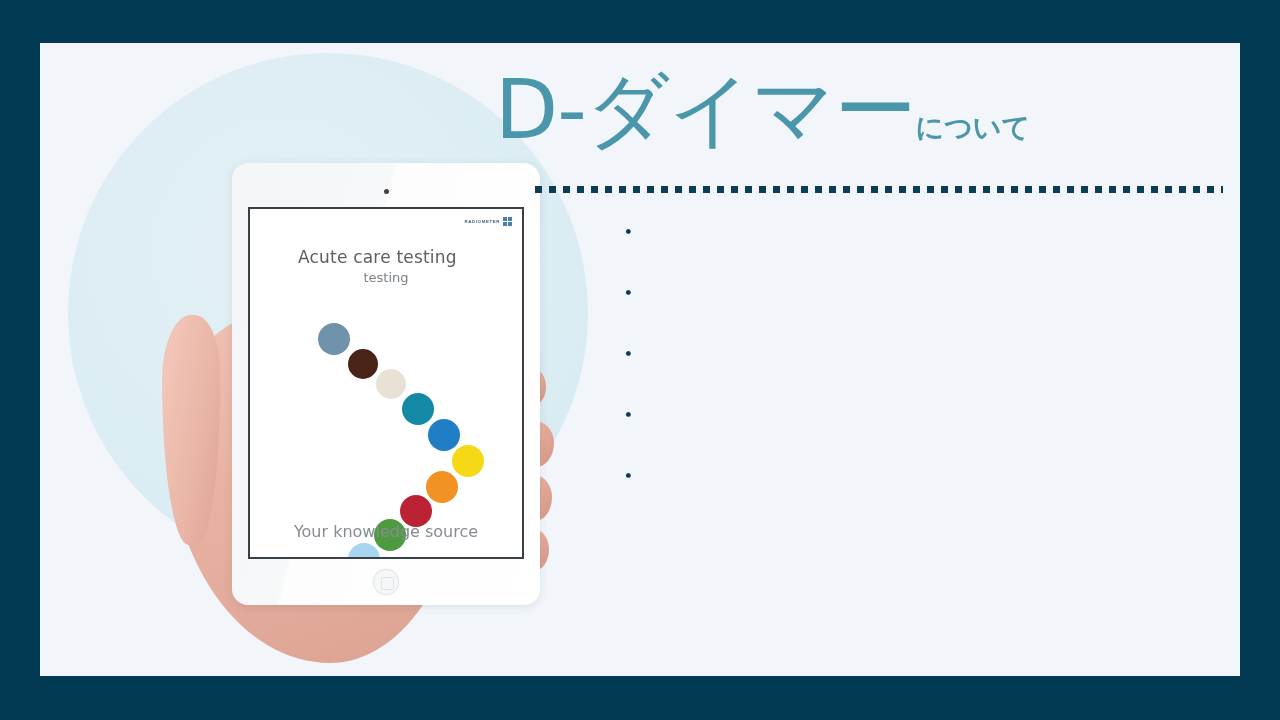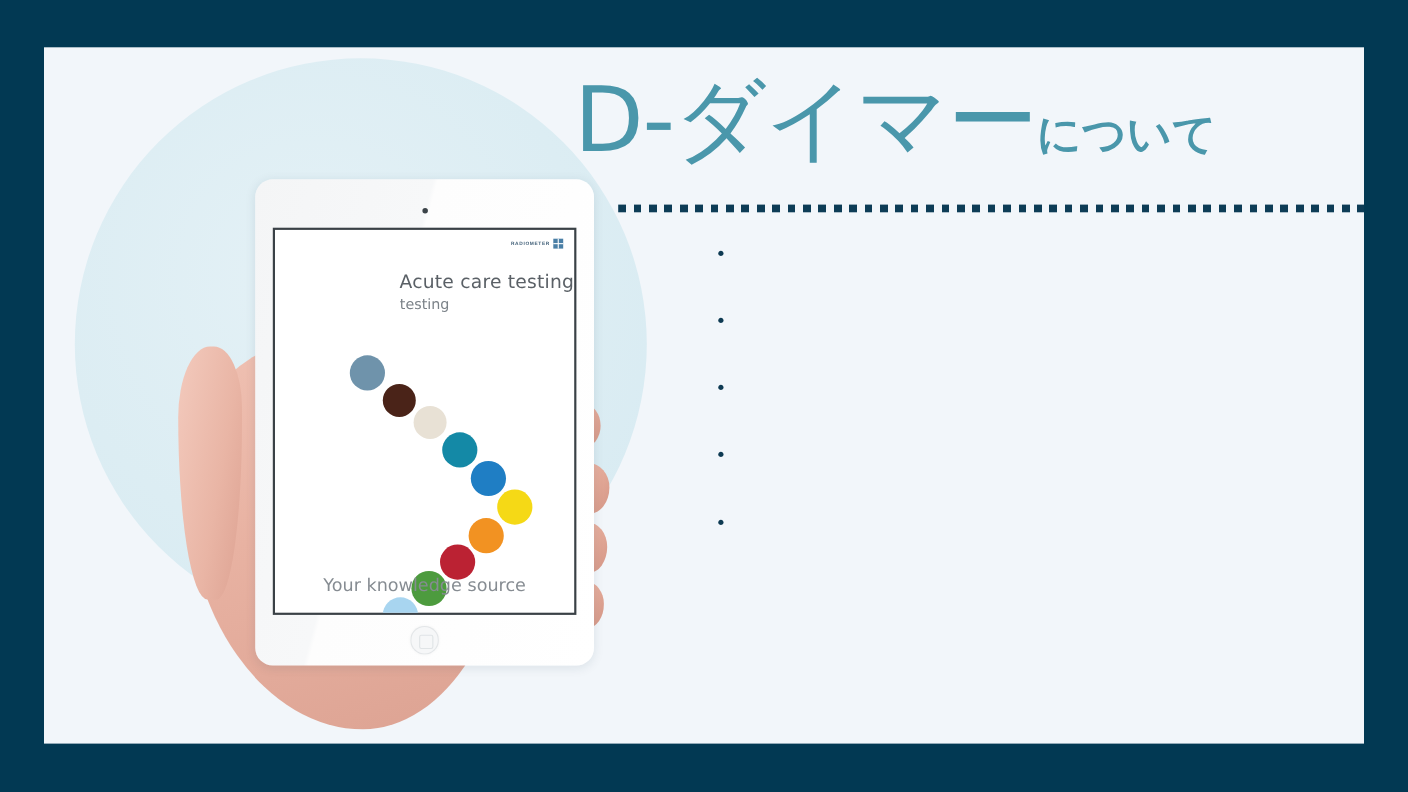--- a/index.html
+++ b/index.html
@@ -166,21 +166,21 @@
     position: absolute;
     background: #ffffff;
   }
   #radiometer-mark::before { left: 0; top: 4px; width: 9px; height: 1px; }
   #radiometer-mark::after  { left: 4px; top: 0; width: 1px; height: 9px; }
 
   #cover-title {
     position: absolute;
     left: 0; right: 0;
     top: 38px;
-    text-align: right;
+    text-align: left;
     font-size: 17px;
     color: #5a6066;
     font-family: "DejaVu Sans", "Liberation Sans", sans-serif;
     letter-spacing: 0.2px;
     padding-left: 48px;
   }
   #cover-subtitle {
     position: absolute;
     left: 0; right: 0;
     top: 61px;
@@ -207,21 +207,21 @@
     height: 352px;
   }
   .cover-dot {
     position: absolute;
     border-radius: 50%;
   }
 
   
   #content {
     position: absolute;
-    left: 482px;
+    left: 455px;
     top: 0;
     width: 722px;
     height: 639px;
   }
 
   #heading-row {
     position: absolute;
     left: 0px;
     top: 28px;
     display: flex;
@@ -230,21 +230,21 @@
   #main-title {
     font-size: 82px;
     line-height: 0.94;
     color: #4a97ab;
     font-family: "DejaVu Sans", "Liberation Sans", sans-serif;
     font-weight: normal;
     letter-spacing: -1px;
     white-space: nowrap;
   }
   #title-suffix {
-    font-size: 40px;
+    font-size: 28px;
     line-height: 1;
     color: #4a97ab;
     font-family: "DejaVu Sans", "Liberation Sans", sans-serif;
     font-weight: bold;
     padding-bottom: 6px;
     white-space: nowrap;
   }
 
   #title-rule {
     position: absolute;

